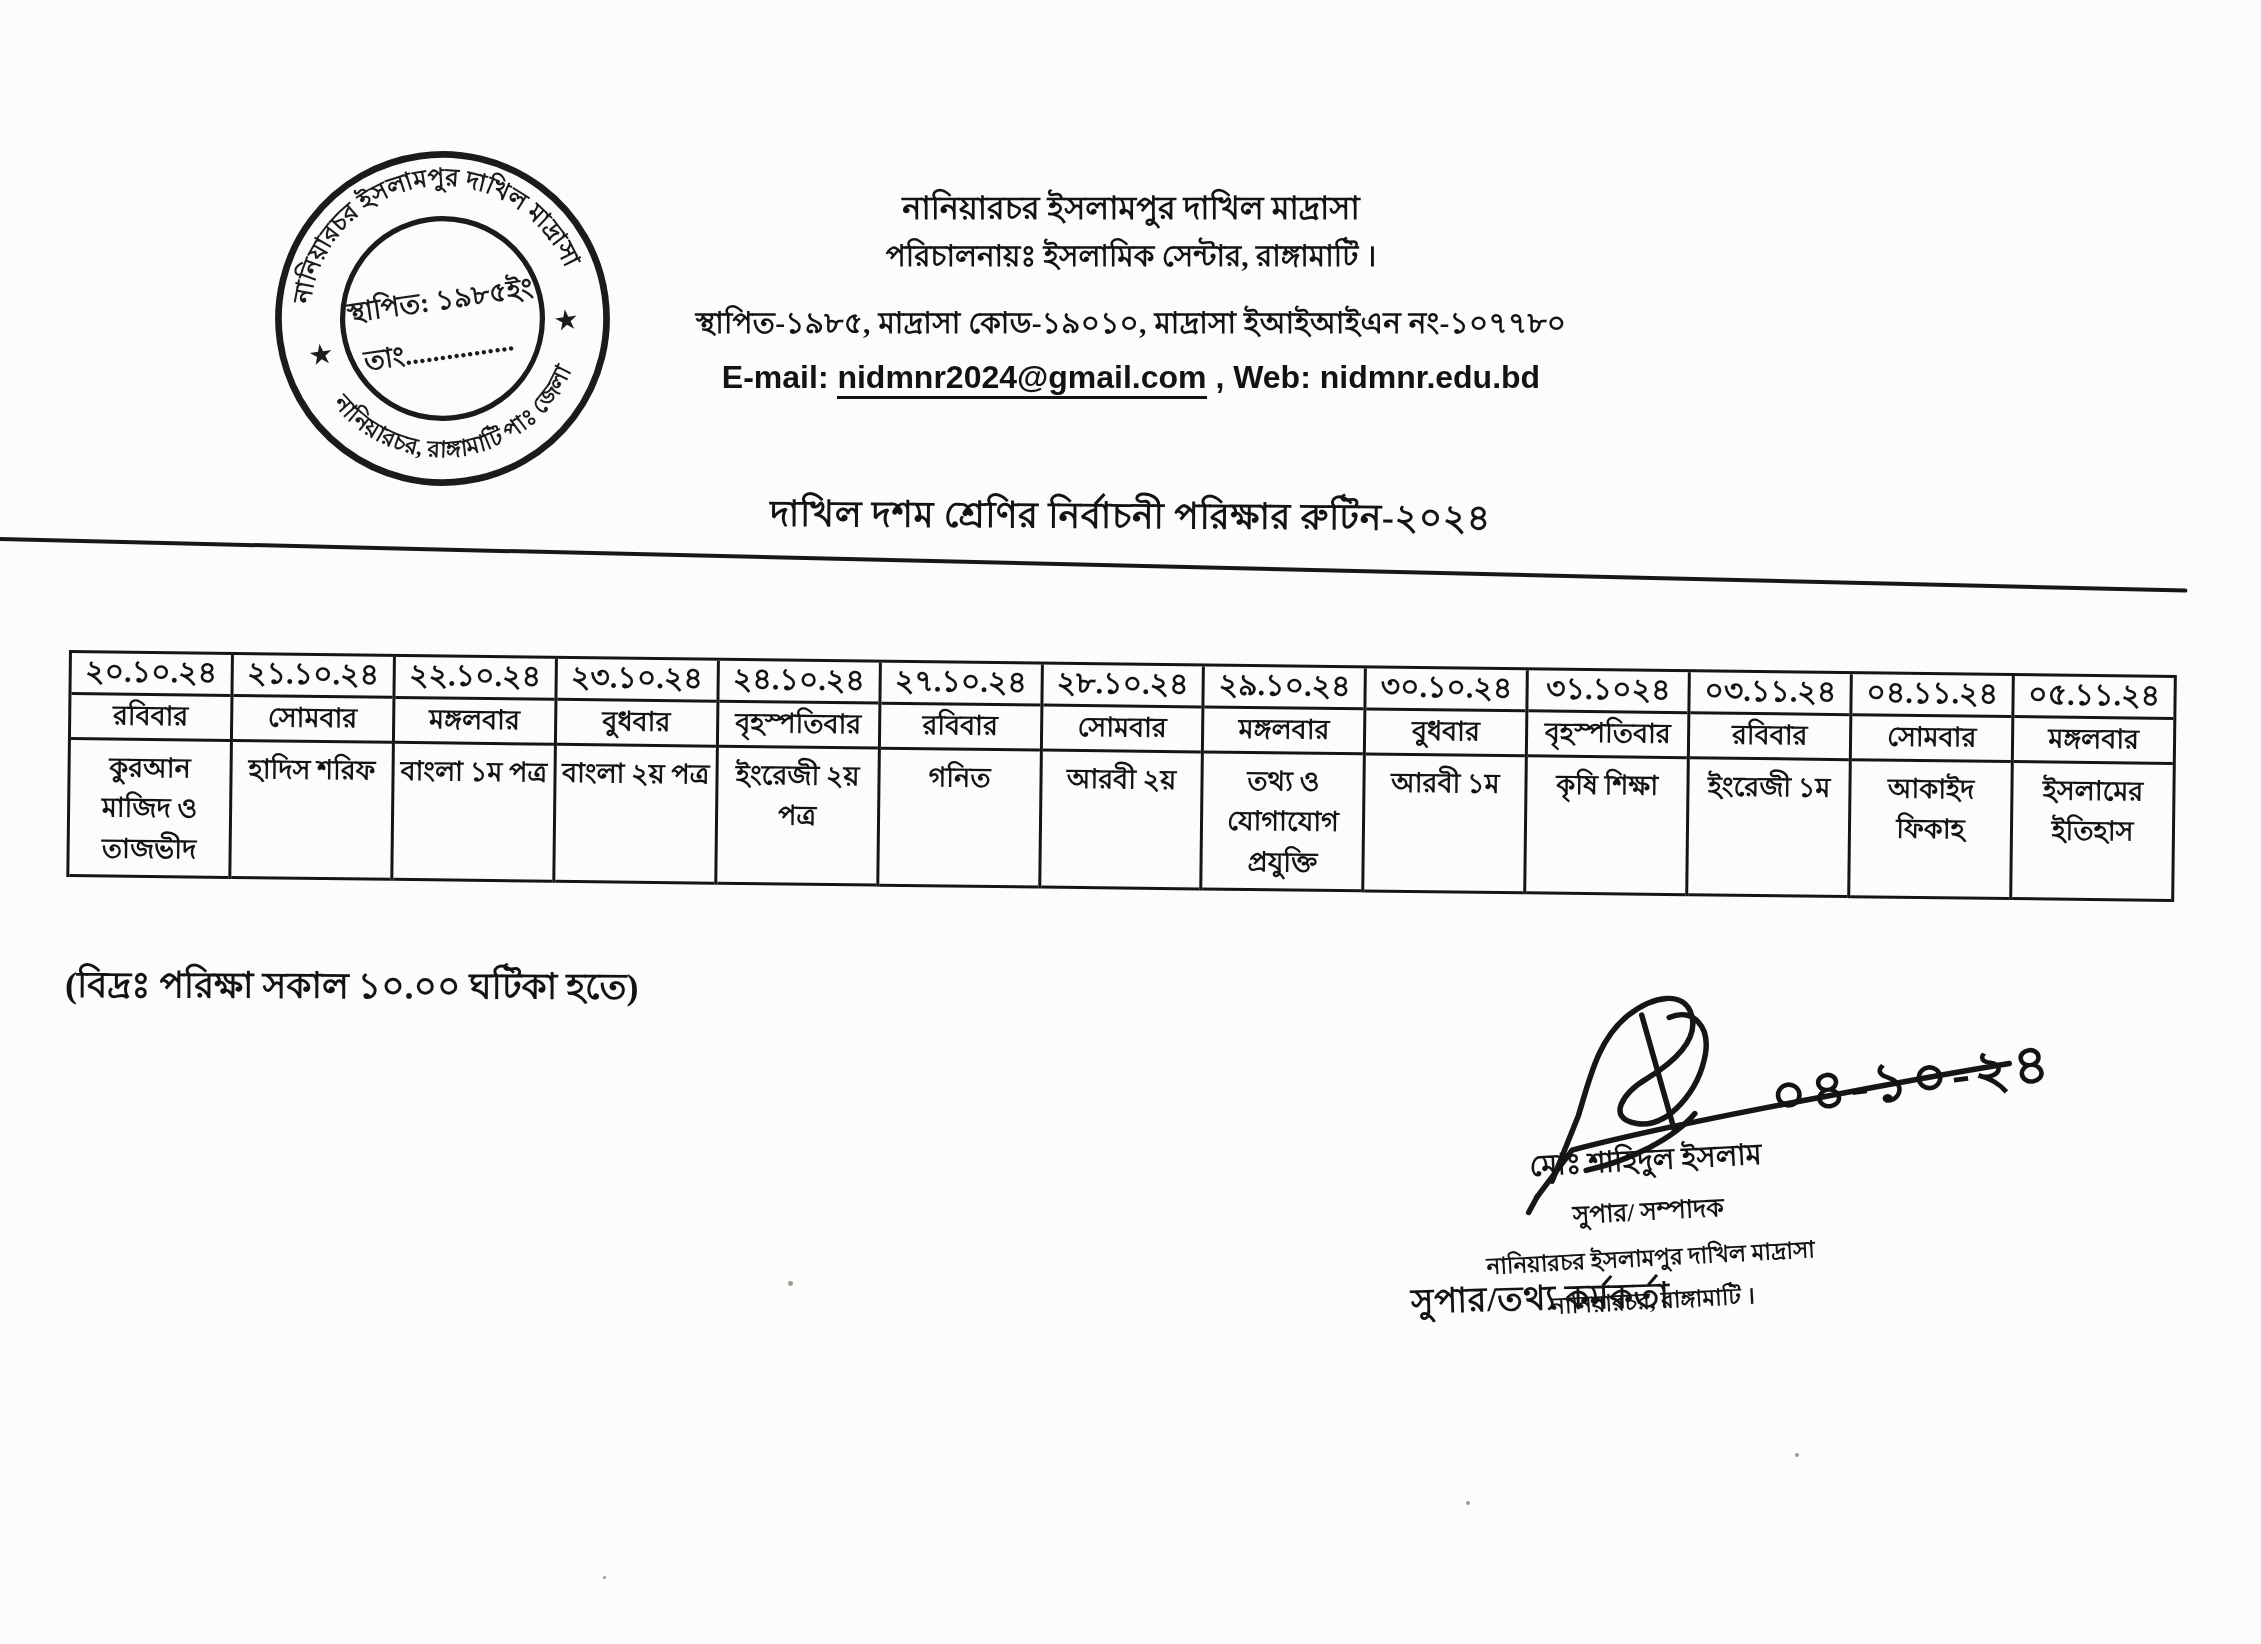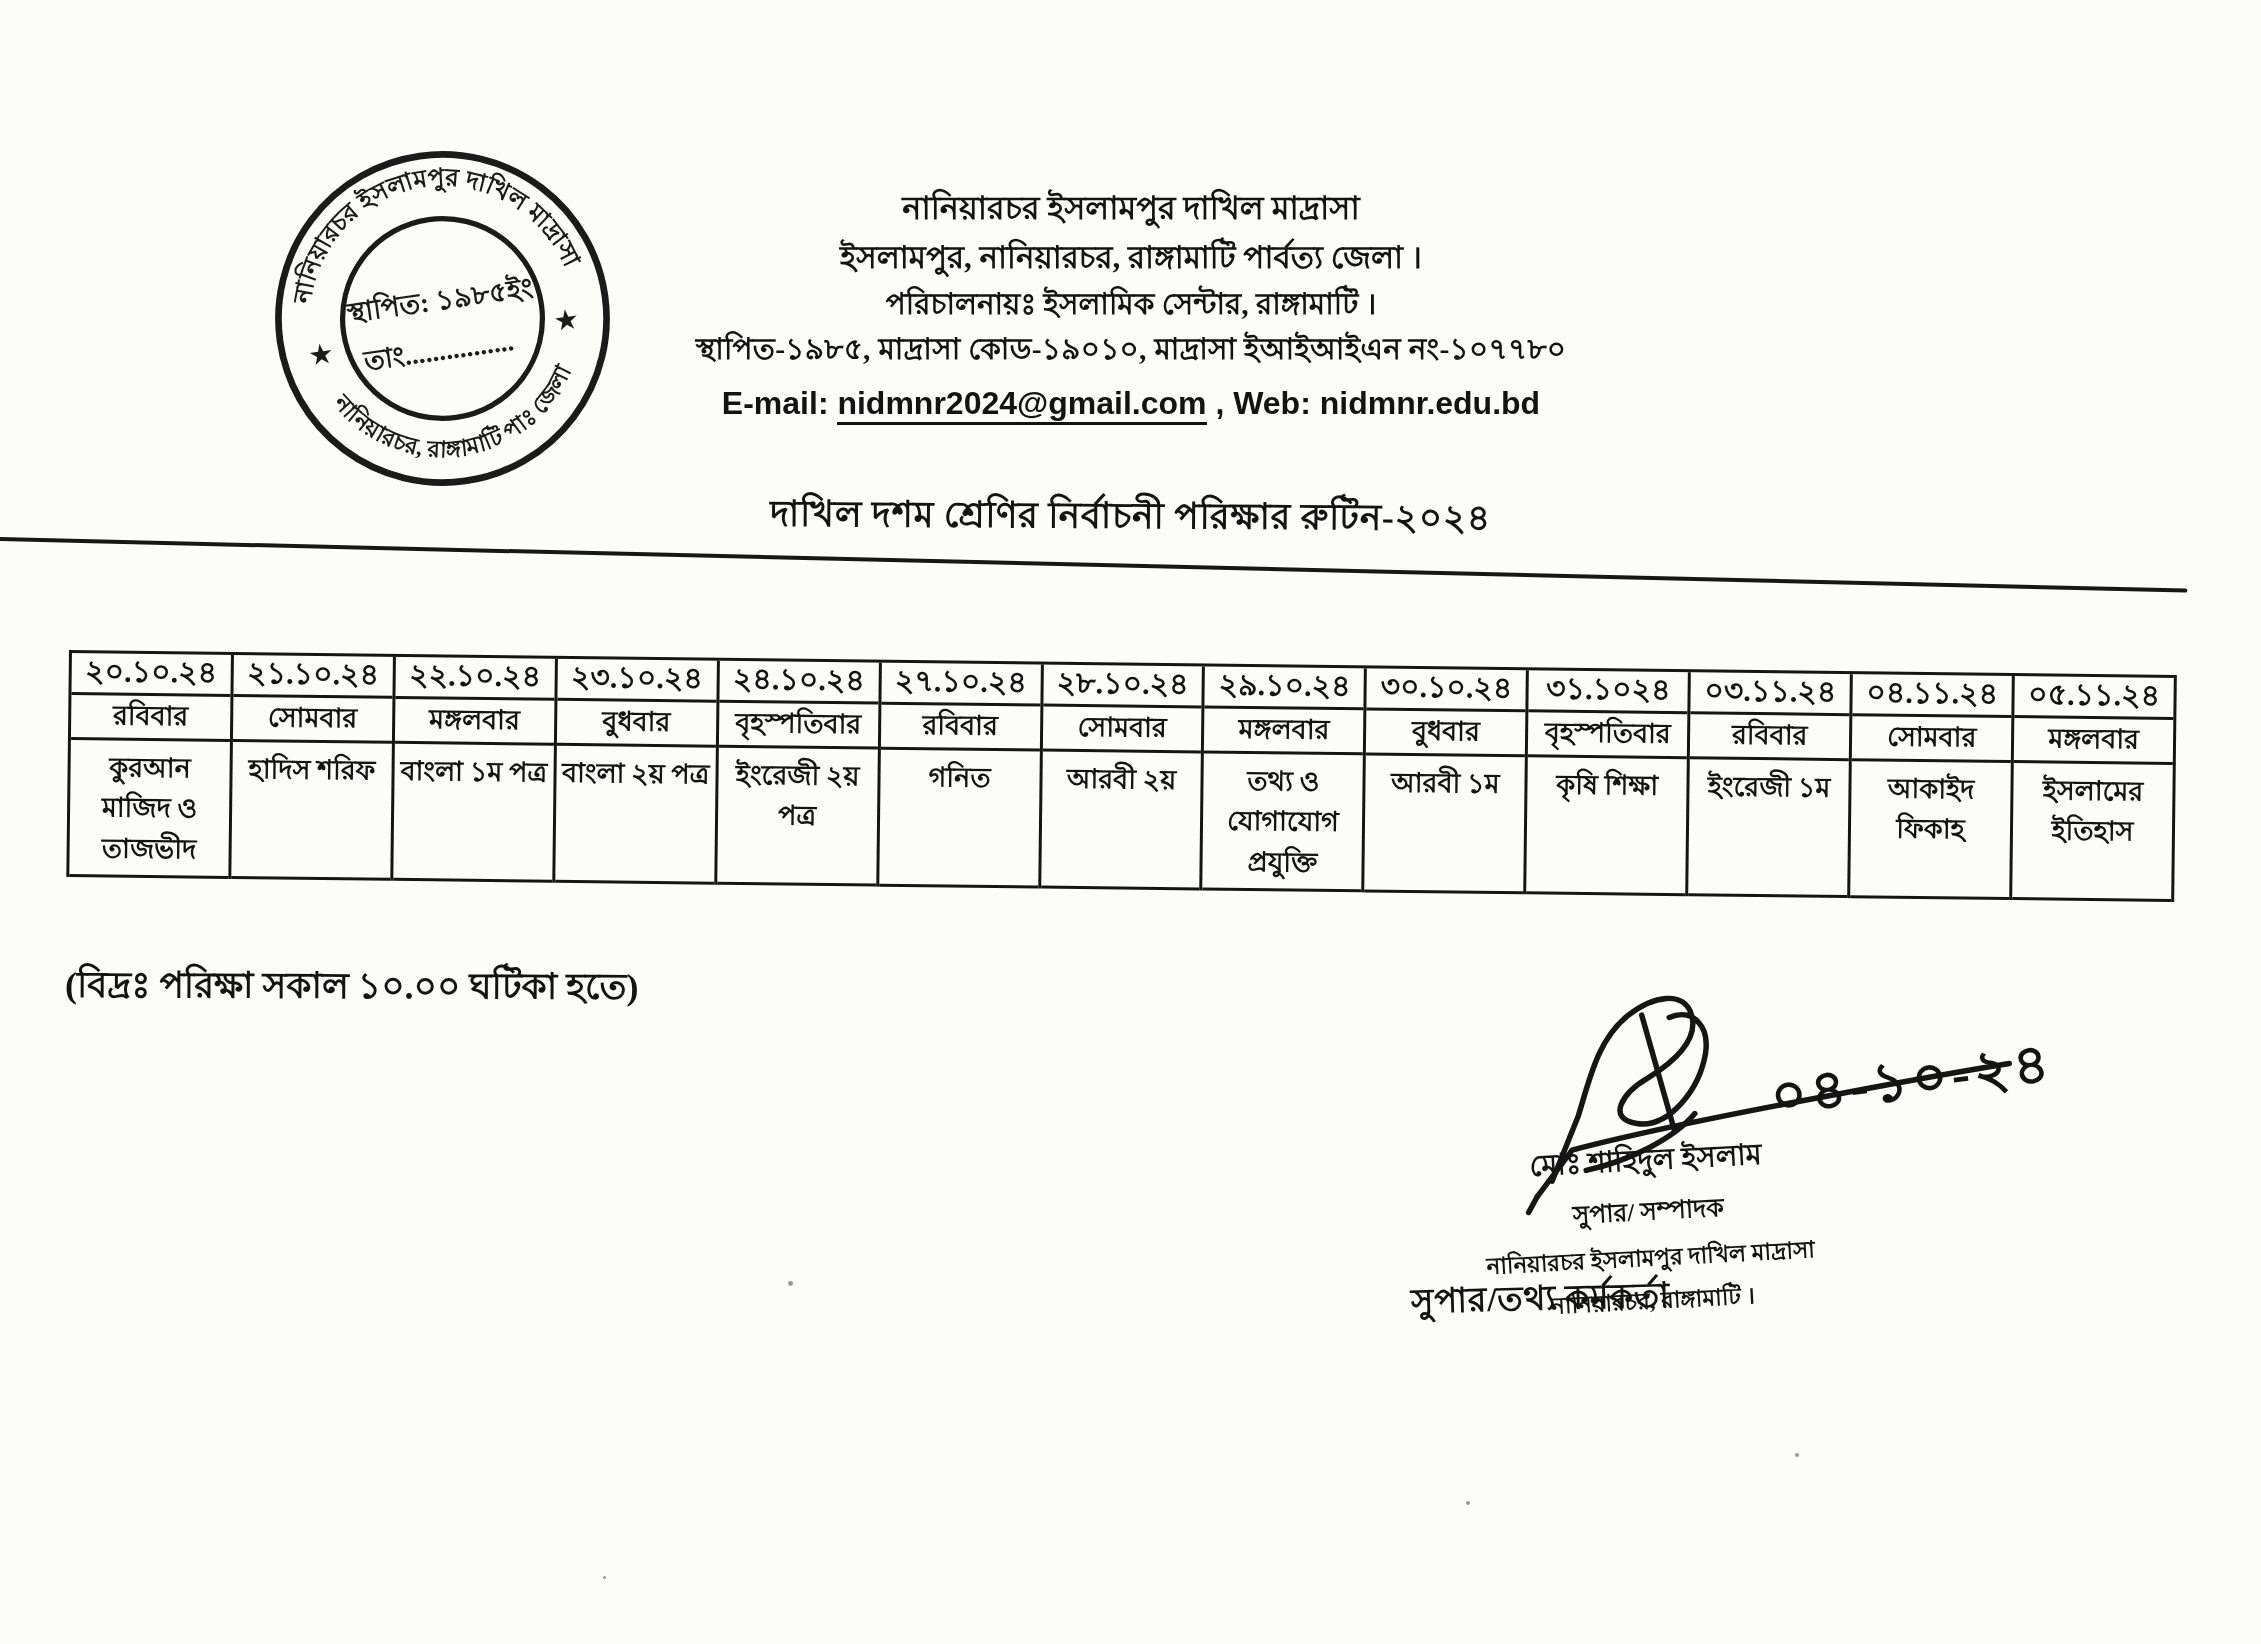--- a/index.html
+++ b/index.html
@@ -16,21 +16,21 @@
   
   .seal{position:absolute;left:271px;top:147px;width:343px;height:343px;transform:rotate(-8deg);}
   .seal svg{width:100%;height:100%;}
   .seal text{fill:#1b1b1b;font-family:"Liberation Serif","DejaVu Sans",serif;font-weight:bold;}
 
   
   .header{position:absolute;left:672px;top:184px;width:918px;text-align:center;line-height:1.55;}
   .h-line1{font-size:32px;font-weight:bold;}
   .h-line2{font-size:31px;font-weight:bold;}
   .h-line3{font-size:29.5px;font-weight:bold;}
-  .h-line4{font-size:29.5px;font-weight:bold;letter-spacing:0.3px;}
+  .h-line4{font-size:29.5px;font-weight:bold;letter-spacing:0.3px;margin-top:22px;}
   .h-email{font-size:32px;font-weight:bold;font-family:"Liberation Sans","DejaVu Sans",sans-serif;margin-top:6px;}
   .h-email .u{border-bottom:3.4px solid #131313;padding-bottom:1.4px;}
 
   
   .title{position:absolute;left:0;top:488px;width:2261px;text-align:center;
          font-size:36px;font-weight:bold;letter-spacing:0.7px;transform:rotate(.35deg);}
 
   .rule{position:absolute;left:-5.5px;top:537px;width:2193px;height:4.1px;background:#171717;
         transform:rotate(1.35deg);transform-origin:left center;border-radius:2.1px;}
 
@@ -85,21 +85,20 @@
       </text>
       <text x="45" y="268" font-size="38">★</text>
       <text x="377" y="268" font-size="38">★</text>
       <text x="230" y="218" font-size="37" text-anchor="middle">স্থাপিত: ১৯৮৫ইং</text>
       <text x="118" y="285" font-size="37" text-anchor="start">তাং................</text>
     </svg>
   </div>
 
   <div class="header">
     <div class="h-line1">নানিয়ারচর ইসলামপুর দাখিল মাদ্রাসা</div>
-    <div class="h-line2">ইসলামপুর, নানিয়ারচর, রাঙ্গামাটি পার্বত্য জেলা ।</div>
     <div class="h-line3">পরিচালনায়ঃ ইসলামিক সেন্টার, রাঙ্গামাটি ।</div>
     <div class="h-line4">স্থাপিত-১৯৮৫, মাদ্রাসা কোড-১৯০১০, মাদ্রাসা ইআইআইএন নং-১০৭৭৮০</div>
     <div class="h-email"><span>E-mail: </span><span class="u">nidmnr2024@gmail.com</span><span> , Web: nidmnr.edu.bd</span></div>
   </div>
 
   <div class="title">দাখিল দশম শ্রেণির নির্বাচনী পরিক্ষার রুটিন-২০২৪</div>
   <div class="rule"></div>
 
   <div class="routine">
     <div class="col">

